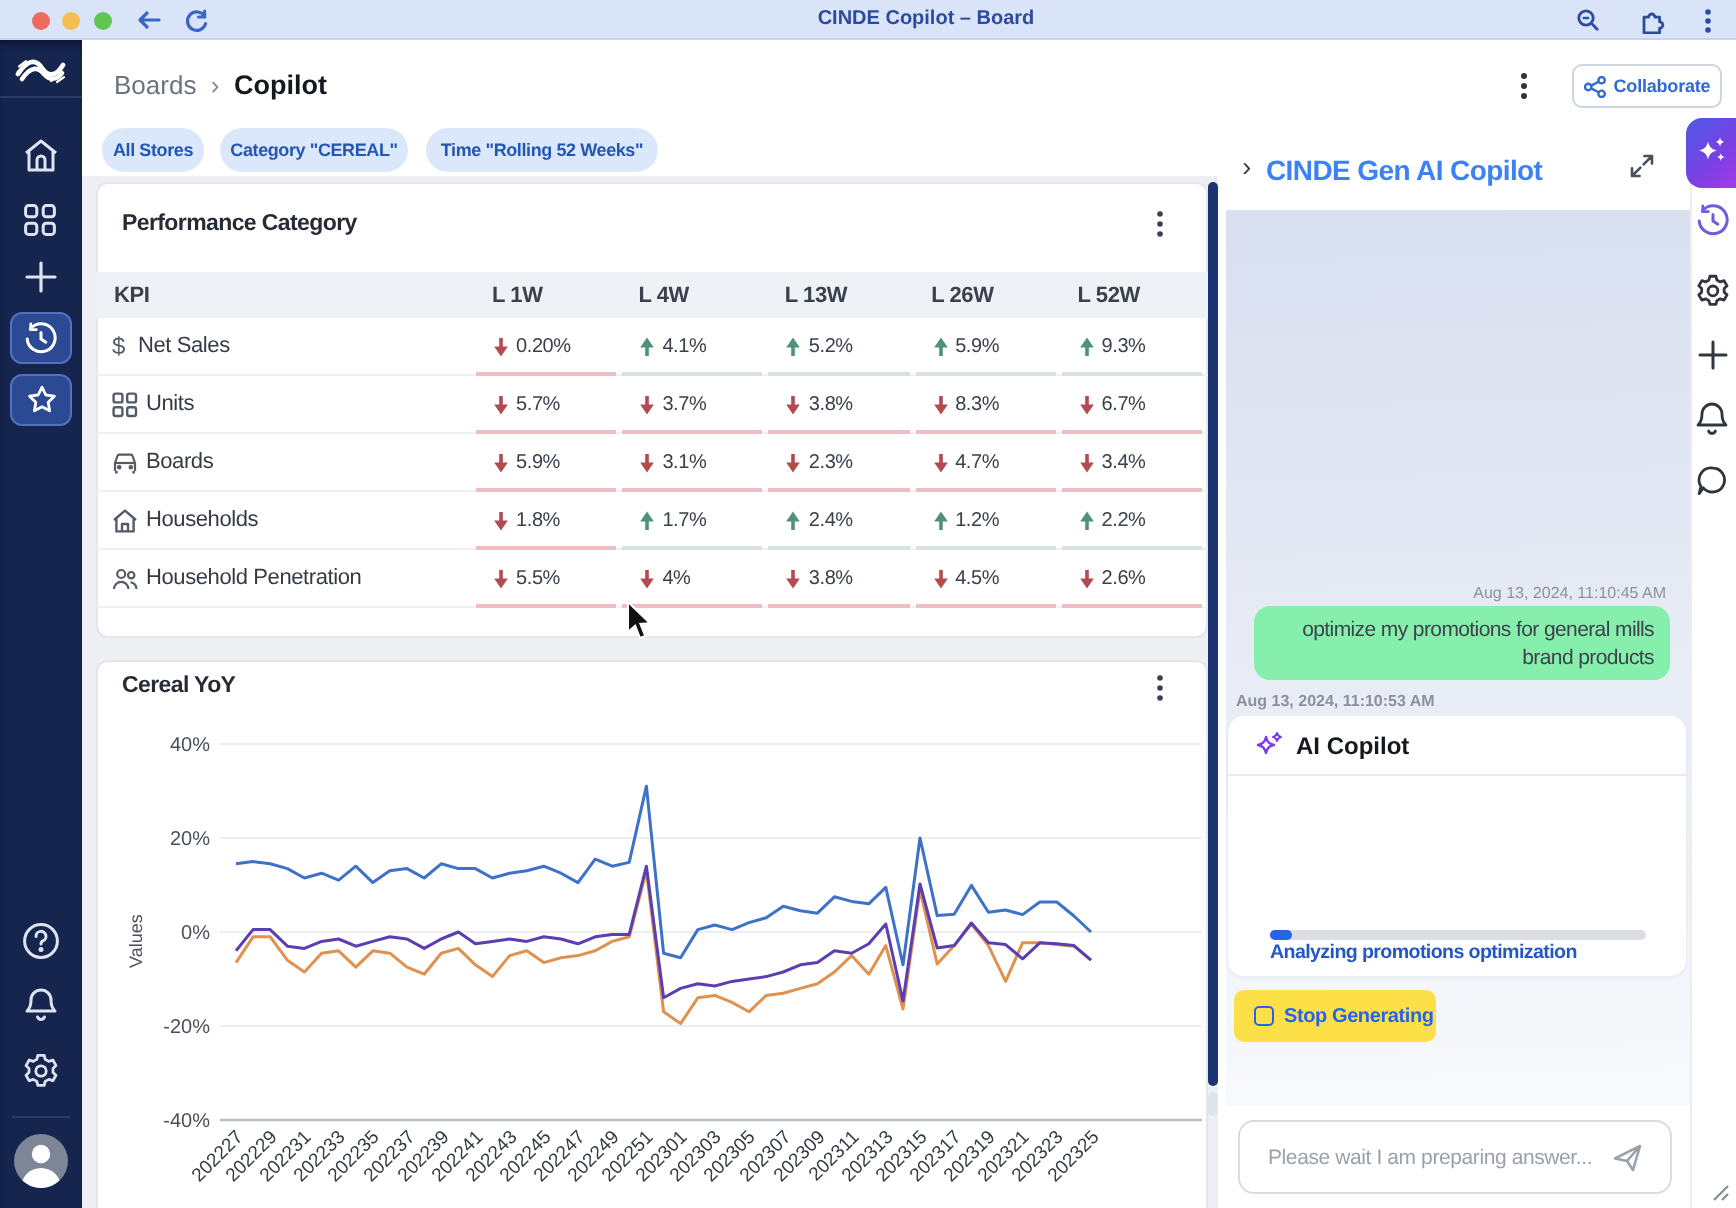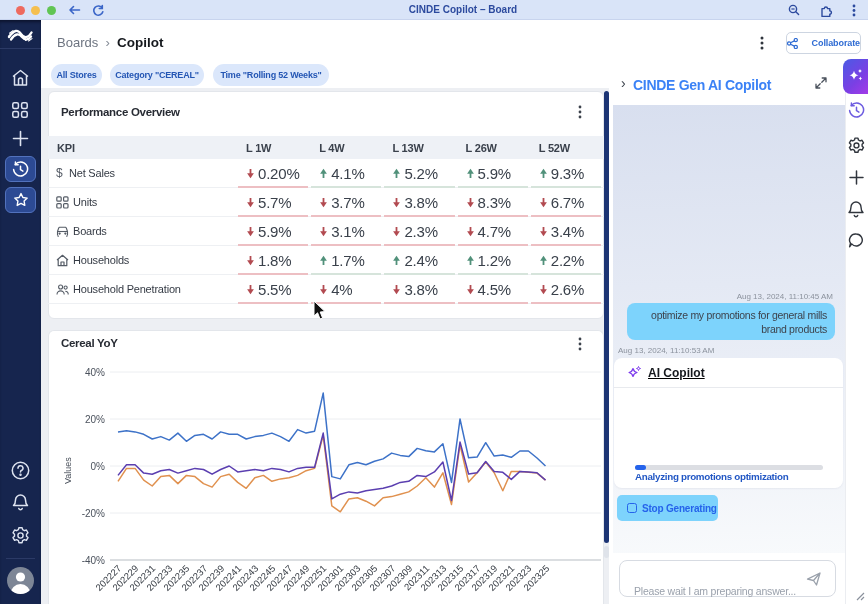--- a/index.html
+++ b/index.html
@@ -12,59 +12,59 @@
 #chrome .title { position:absolute; top:4px; left:0; width:868px; text-align:center; font-size:10px; color:#2c4a9e; font-weight:bold;margin-left:29px; }
 
 #sidebar { position:absolute; left:0; top:20px; width:41px; height:584px; background:#16254e; box-shadow:inset 0 3px 3px -1px rgba(5,8,20,.55); }
 #sidebar .logo { position:absolute; top:0; left:0; width:41px; height:29px; border-bottom:1px solid #2b3a66; }
 .sideic { position:absolute; left:0; width:41px; text-align:center; }
 .sidebtn { position:absolute; left:5px; width:31px; height:26px; background:#2c4a94; border:1px solid #5272bd; border-radius:6px; display:flex; align-items:center; justify-content:center; }
 #contentbg { position:absolute; left:41px; top:88px; width:568px; height:516px; background:#edeff3; }
 #crumbs { position:absolute; left:57px; top:35px; font-size:13px; color:#6d7480; }
 #crumbs b { color:#15181d; font-size:13.5px; }
 .chip { position:absolute; top:64px; height:22px; background:#dbe7fb; border-radius:11px; color:#2456b4; font-size:9px; font-weight:bold; line-height:22px; text-align:center; letter-spacing:-0.2px; }
-#collab { position:absolute; left:786px; top:32px; width:75px; height:22px; background:#fff; border:1px solid #cdd5e1; border-radius:5px; font-size:9px; font-weight:bold; color:#2e6bd3; display:flex; align-items:center; justify-content:space-between; gap:4px; letter-spacing:-0.1px; }
+#collab { position:absolute; left:786px; top:32px; width:75px; height:22px; background:#fff; border:1px solid #cdd5e1; border-radius:5px; font-size:9px; font-weight:bold; color:#2e6bd3; display:flex; align-items:center; justify-content:center; gap:4px; letter-spacing:-0.1px; }
 
 .card { position:absolute; background:#fff; border:1px solid #e3e6eb; border-radius:6px; }
 .cardtitle { font-size:11.5px; font-weight:bold; color:#272b33; letter-spacing:-0.3px; }
 
 #tbl { position:absolute; left:48px; top:136px; width:556px; }
 .trow { display:flex; height:29px; border-bottom:1px solid #eef0f3; }
 .thead { display:flex; height:23px; background:#eef1f6; }
 .c0 { width:190px; padding-left:8px; display:flex; align-items:center; gap:4px; font-size:11px; color:#353b45; letter-spacing:-0.2px; }
-.cv { width:73.2px; position:relative; display:flex; align-items:center; font-size:15px; color:#3a414b; padding-left:8px; letter-spacing:-0.2px; }
+.cv { width:73.2px; position:relative; display:flex; align-items:center; font-size:10px; color:#3a414b; padding-left:8px; letter-spacing:-0.2px; }
 .thead .c0, .thead .cv { font-size:11px; font-weight:bold; color:#3a414c; }
 .cv .u { position:absolute; left:0; right:3px; bottom:-1px; height:2px; }
 .ud { background:#edbfc3; } .ug { background:#d6e4db; }
 .kic { width:13px; height:13px; flex:0 0 13px; color:#555c66; }
 
 #panel { position:absolute; left:609px; top:62px; width:236px; height:542px; background:#fff; }
 #panelhead { position:absolute; left:609px; top:62px; width:236px; height:43px; background:#fff; }
 #chatarea { position:absolute; left:613px; top:105px; width:232px; height:448px; background:linear-gradient(178deg,#d8dfef 0%,#e4e9f4 40%,#eff2f8 75%,#f8fafc 100%); }
 #divider { position:absolute; left:604px; top:91px; width:5px; height:452px; background:#1c3474; border-radius:3px; }
 #strip { position:absolute; left:845px; top:62px; width:23px; height:542px; background:#fff; border-left:1px solid #ebedf1; }
 #aibtn { position:absolute; left:843px; top:59px; width:25px; height:35px; border-radius:8px 0 0 8px; background:linear-gradient(135deg,#4a5be4 0%,#7b3fe4 60%,#a33be8 100%); }
 .ts { position:absolute; font-size:8px; color:#8b929d; }
-#bubble { position:absolute; left:627px; top:303px; width:208px; height:37px; background:#7dd3fc; border-radius:8px; font-size:10.5px; color:#3d434d; text-align:right; padding:4.5px 8px; line-height:14.5px; letter-spacing:-0.3px; }
-#aicard { position:absolute; left:614px; top:358px; width:229px; height:130px; background:#fff; border-radius:8px; box-shadow:0 1px 2px rgba(30,40,80,.06);text-decoration:underline; }
+#bubble { position:absolute; left:627px; top:303px; width:208px; height:37px; background:#86efac; border-radius:8px; font-size:10.5px; color:#3d434d; text-align:right; padding:4.5px 8px; line-height:14.5px; letter-spacing:-0.3px; }
+#aicard { position:absolute; left:614px; top:358px; width:229px; height:130px; background:#fff; border-radius:8px; box-shadow:0 1px 2px rgba(30,40,80,.06); }
 #aicard .hd { height:30px; border-bottom:1px solid #e8eaee; display:flex; align-items:center; padding-left:13px; gap:5px; }
 #aicard .hd b { font-size:12px; color:#15181d; }
 #skillbox { position:absolute; left:21px; top:40px; width:187px; height:39px; border:1px solid #8f5ad8; border-radius:6px; background:
   linear-gradient(#fff,#fff) padding-box,
   linear-gradient(90deg,#4e62e0,#a23ae6) border-box; border-color:transparent; }
 #skillbox .t1 { position:absolute; left:32px; top:6px; font-size:10px; font-weight:bold; color:#6330c9; letter-spacing:-0.5px; }
 #skillbox .t2 { position:absolute; left:32px; top:20px; font-size:9.5px; color:#9a6fe0; }
 #anal { position:absolute; left:21px; top:91px; font-size:9.8px; font-weight:bold; color:#2257c4; letter-spacing:-0.3px;margin-top:22px; }
 #pbar { position:absolute; left:21px; top:107px; width:188px; height:5px; background:#dcdee3; border-radius:3px; }
 #pbar .fill { position:absolute; left:0; top:0; width:11px; height:5px; background:#2563eb; border-radius:3px; }
-#stopbtn { position:absolute; left:617px; top:495px; width:101px; height:26px; background:#7dd3fc; border-radius:5px; display:flex; align-items:center; padding-left:10px; gap:5px; }
+#stopbtn { position:absolute; left:617px; top:495px; width:101px; height:26px; background:#fde047; border-radius:5px; display:flex; align-items:center; padding-left:10px; gap:5px; }
 #stopbtn .sq { width:10px; height:10px; border:1.6px solid #2563eb; border-radius:2.5px; }
 #stopbtn span { font-size:10px; font-weight:bold; color:#2563eb; letter-spacing:-0.2px; white-space:nowrap; }
 #inputbox { position:absolute; left:619px; top:560px; width:217px; height:37px; background:#fff; border:1px solid #d7dbe2; border-radius:8px; }
-#inputbox .ph { position:absolute; left:14px; top:12px; font-size:10.5px; color:#9aa1ac; letter-spacing:-0.2px;margin-top:12px; }
+#inputbox .ph { position:absolute; left:14px; top:12px; font-size:10.5px; color:#9aa1ac; letter-spacing:-0.2px; }
 svg { display:block; }
 </style>
 </head>
 <body>
 
 <div id="chrome">
   <div class="tl" style="left:16px;background:#ee6a5f;"></div>
   <div class="tl" style="left:31px;background:#f5bf4f;"></div>
   <div class="tl" style="left:47px;background:#61c554;"></div>
   <svg class="abs" style="left:68px;top:4px;" width="13" height="12" viewBox="0 0 13 12">
@@ -186,21 +186,21 @@
         <circle cx="8.8" cy="2.1" r="1.6"></circle>
         <circle cx="2.1" cy="5.5" r="1.6"></circle>
         <circle cx="8.8" cy="8.9" r="1.6"></circle>
         <path d="M3.6 4.8 L7.3 2.9 M3.6 6.2 L7.3 8.1"></path>
       </g>
     </svg>
   <span>Collaborate</span>
 </div>
 
 <div class="card" style="left:48px;top:91px;width:556px;height:228px;"></div>
-<div class="cardtitle abs" style="left:61px;top:106px;">Performance Overview</div>
+<div class="cardtitle abs" style="left:61px;top:106px;">Performance Category</div>
 <svg class="abs" style="left:578px;top:105px;" width="4" height="14" viewBox="0 0 4 14">
     <circle cx="2" cy="2" r="1.4" fill="#3c424c"></circle>
     <circle cx="2" cy="7" r="1.4" fill="#3c424c"></circle>
     <circle cx="2" cy="12" r="1.4" fill="#3c424c"></circle>
   </svg>
 
 <div id="tbl">
   <div class="thead">
     <div class="c0" style="padding-left:9px;">KPI</div>
     <div class="cv">L 1W</div>
@@ -438,21 +438,21 @@
 <div class="abs" style="left:633px;top:77px;font-size:14px;font-weight:bold;color:#3b82f6;letter-spacing:-0.3px;">CINDE Gen AI Copilot</div>
 <svg class="abs" style="left:815px;top:77px;" width="12" height="12" viewBox="0 0 12 12">
     <g stroke="#4a515c" stroke-width="1.3" fill="none" stroke-linecap="round" stroke-linejoin="round">
       <path d="M7.2 1 H11 V4.8 M11 1 L6.8 5.2"></path>
       <path d="M4.8 11 H1 V7.2 M1 11 L5.2 6.8"></path>
     </g>
   </svg>
 
 <div class="ts" style="left:0;top:292px;width:833px;text-align:right;">Aug 13, 2024, 11:10:45 AM</div>
 <div id="bubble">optimize my promotions for general mills brand products</div>
-<div class="ts" style="left:618px;top:346px;">Aug 13, 2024, 11:10:53 AM</div>
+<div class="ts" style="left:618px;top:346px;font-weight:bold;">Aug 13, 2024, 11:10:53 AM</div>
 
 <div id="aicard">
   <div class="hd">
     <svg width="16" height="16" viewBox="0 0 16 16">
         <g fill="none" stroke="#7c3aed" stroke-width="1.2" stroke-linejoin="round">
           <path d="M6 3.5 C6.6 6 7.5 6.9 10 7.5 C7.5 8.1 6.6 9 6 11.5 C5.4 9 4.5 8.1 2 7.5 C4.5 6.9 5.4 6 6 3.5 z"></path>
           <path d="M11.5 1.5 C11.8 2.8 12.2 3.2 13.5 3.5 C12.2 3.8 11.8 4.2 11.5 5.5 C11.2 4.2 10.8 3.8 9.5 3.5 C10.8 3.2 11.2 2.8 11.5 1.5 z" stroke-width="1"></path>
         </g>
       </svg>
     <b>AI Copilot</b>

